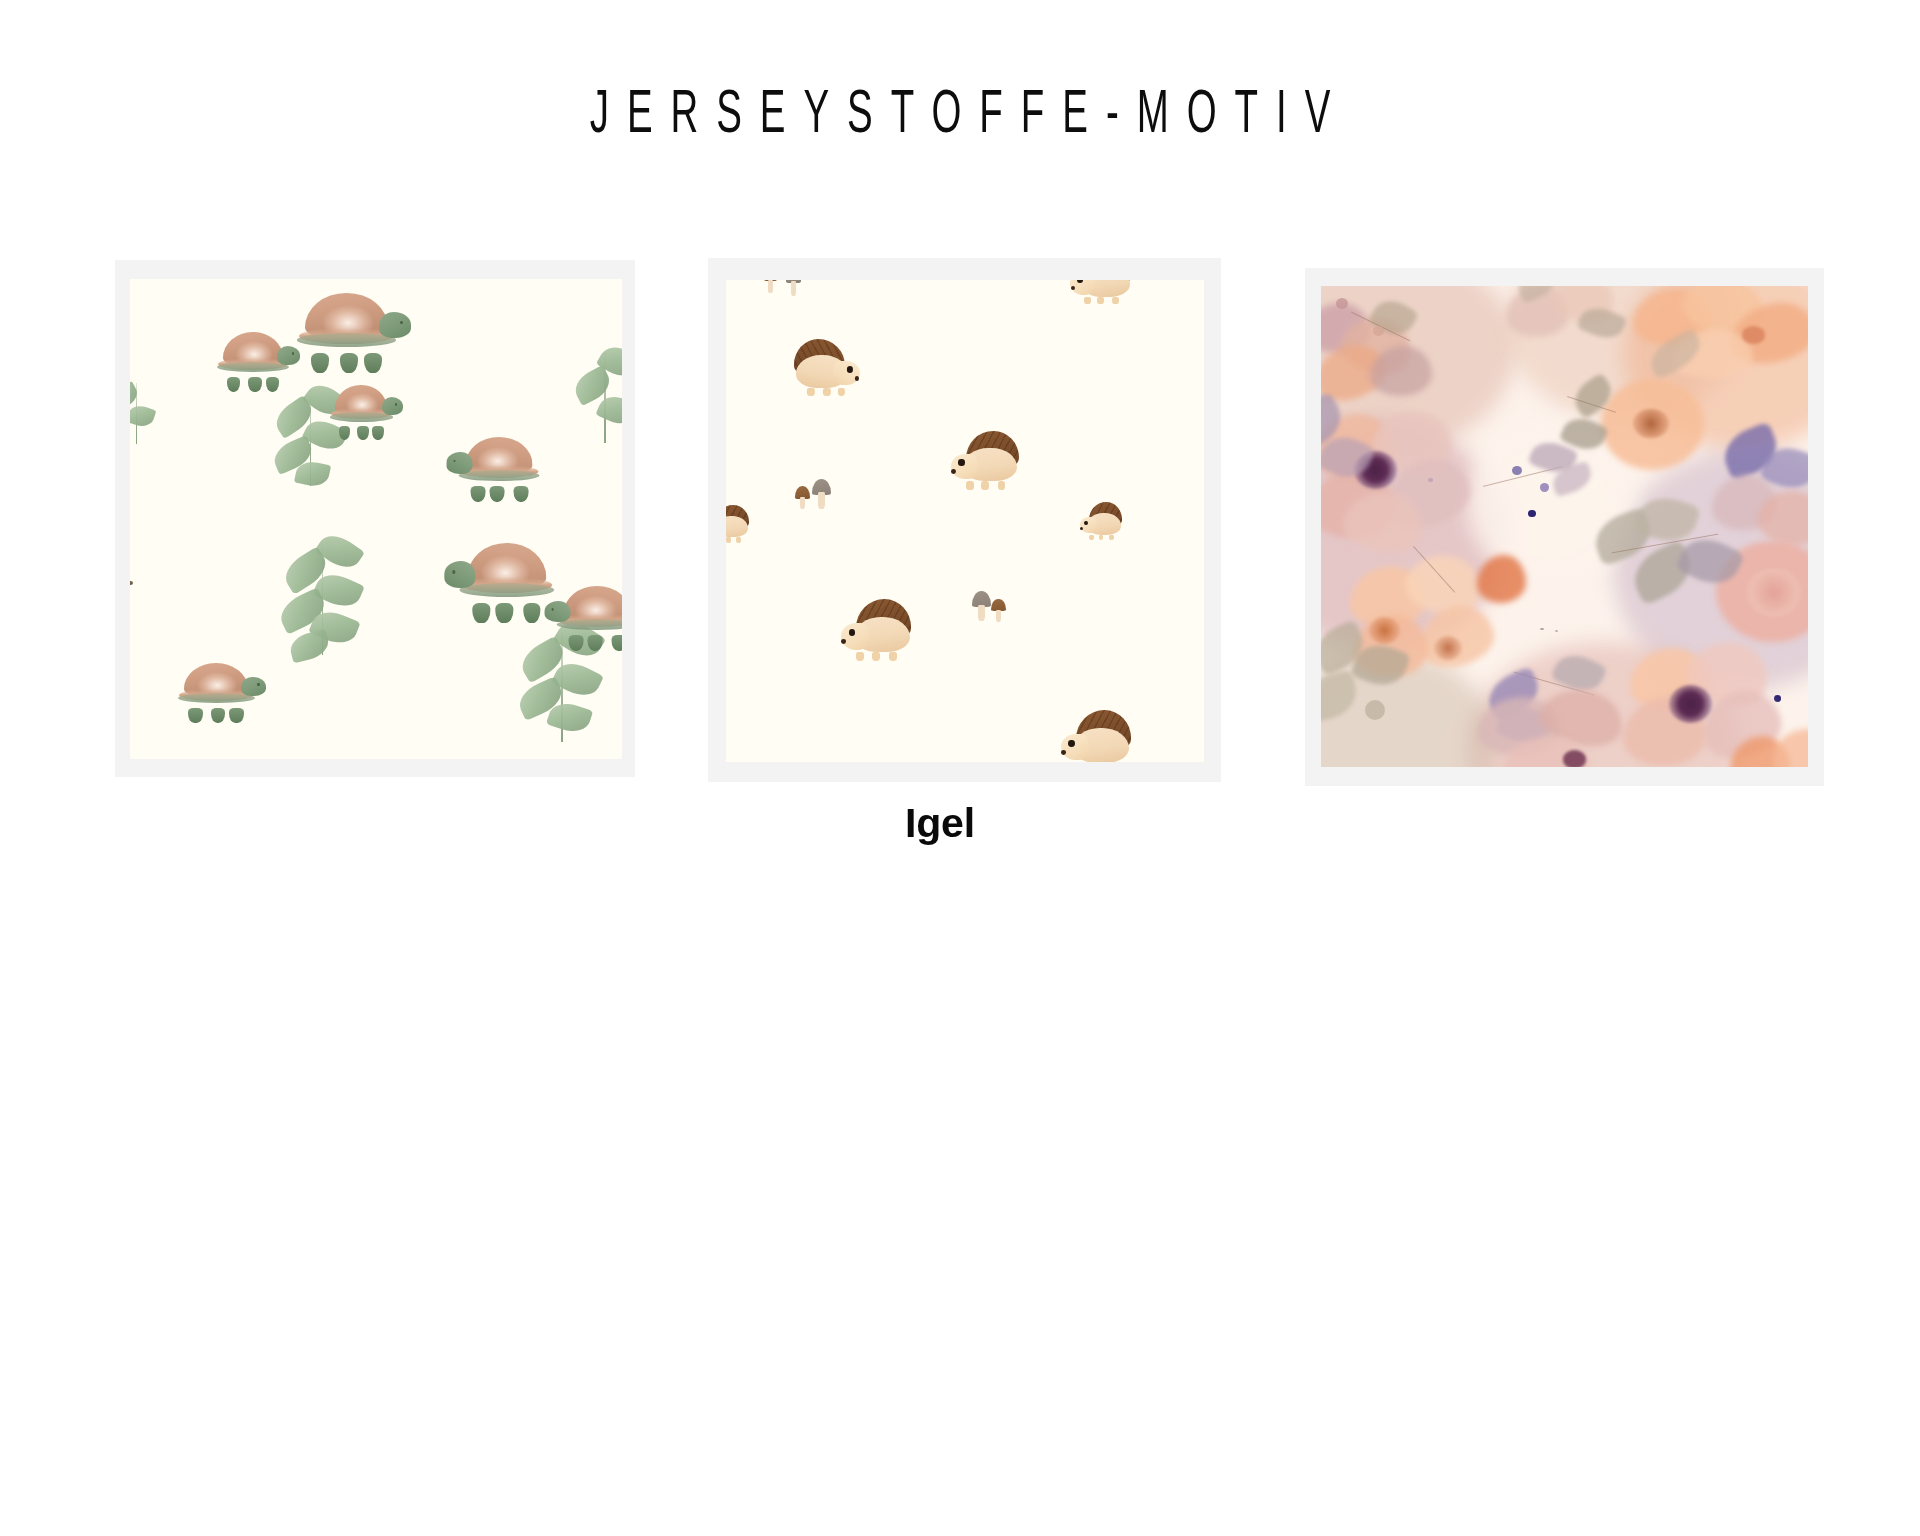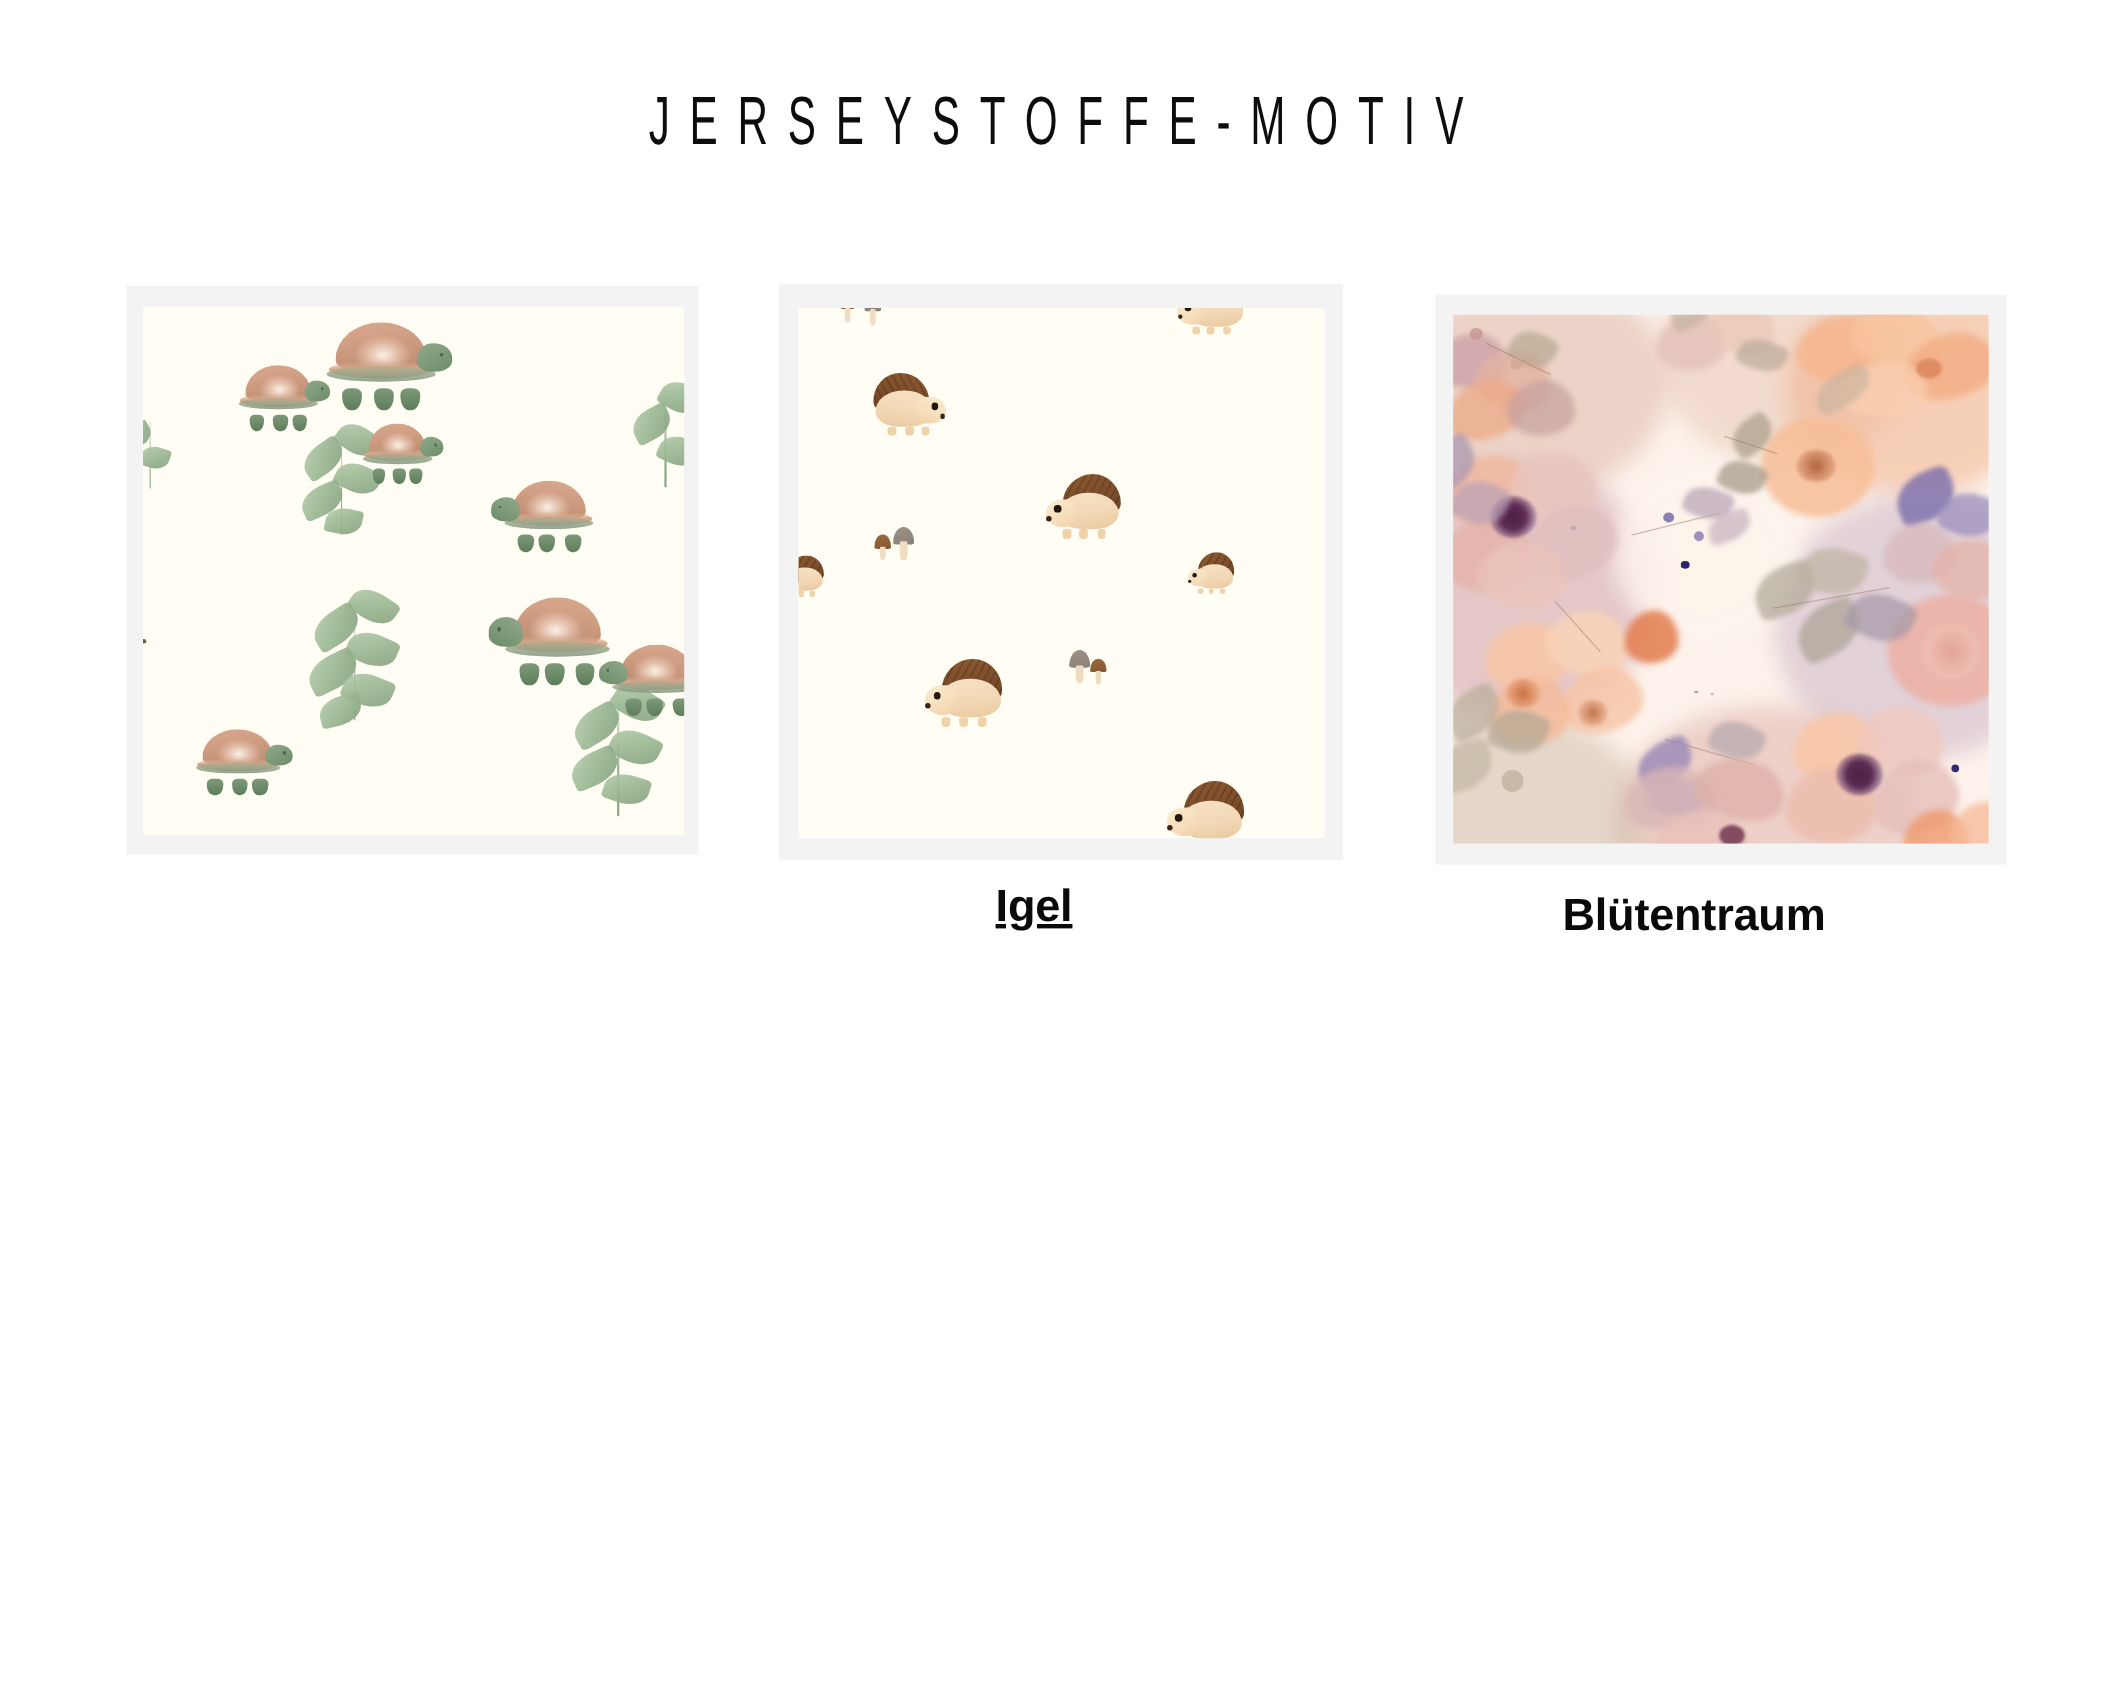--- a/index.html
+++ b/index.html
@@ -55,21 +55,21 @@
     letter-spacing: -0.2px;
   }
 
   
   #tile-1 { left: 115px;  top: 260px; width: 520px; height: 517px; }
   #tile-1 .tile-inner { left: 15px; top: 19px; width: 492px; height: 480px; }
   #cap-1 { left: 0px; top: 808px; width: 740px; }
 
   #tile-2 { left: 708px;  top: 258px; width: 513px; height: 524px; }
   #tile-2 .tile-inner { left: 18px; top: 22px; width: 478px; height: 482px; }
-  #cap-2 { left: 700px; top: 800px; width: 480px; text-decoration: underline; }
+  #cap-2 { left: 700px; top: 800px; width: 480px; }
 
   #tile-3 { left: 1305px; top: 268px; width: 519px; height: 518px; }
   #tile-3 .tile-inner { left: 16px; top: 18px; width: 487px; height: 481px; }
   #cap-3 { left: 1160px; top: 808px; width: 760px; }
 
   
   .pat-turtle { position: absolute; inset: 0; background: #fffdf4; }
 
   .turtle { position: absolute; }
   .t-shell {
@@ -583,15 +583,14 @@
           <div class="petal" style="left:0%;top:10%;width:56%;height:70%;background:rgba(238,154,110,.82);"></div>
           <div class="petal" style="left:40%;top:0%;width:56%;height:70%;background:rgba(246,186,152,.78);"></div>
         </div>
 
         <div class="dotp" style="left:45%;top:71%;width:0.7%;height:0.5%;background:rgba(140,110,110,.6);"></div>
         <div class="dotp" style="left:48%;top:71.5%;width:0.7%;height:0.5%;background:rgba(150,120,116,.55);"></div>
         <div class="dotp" style="left:22%;top:40%;width:0.9%;height:0.7%;background:rgba(170,140,170,.5);"></div>
       </div>
     </div>
   </div>
-  <div class="caption" id="cap-3">Blütentraum</div>
 
 </div>
 
 </body></html>

